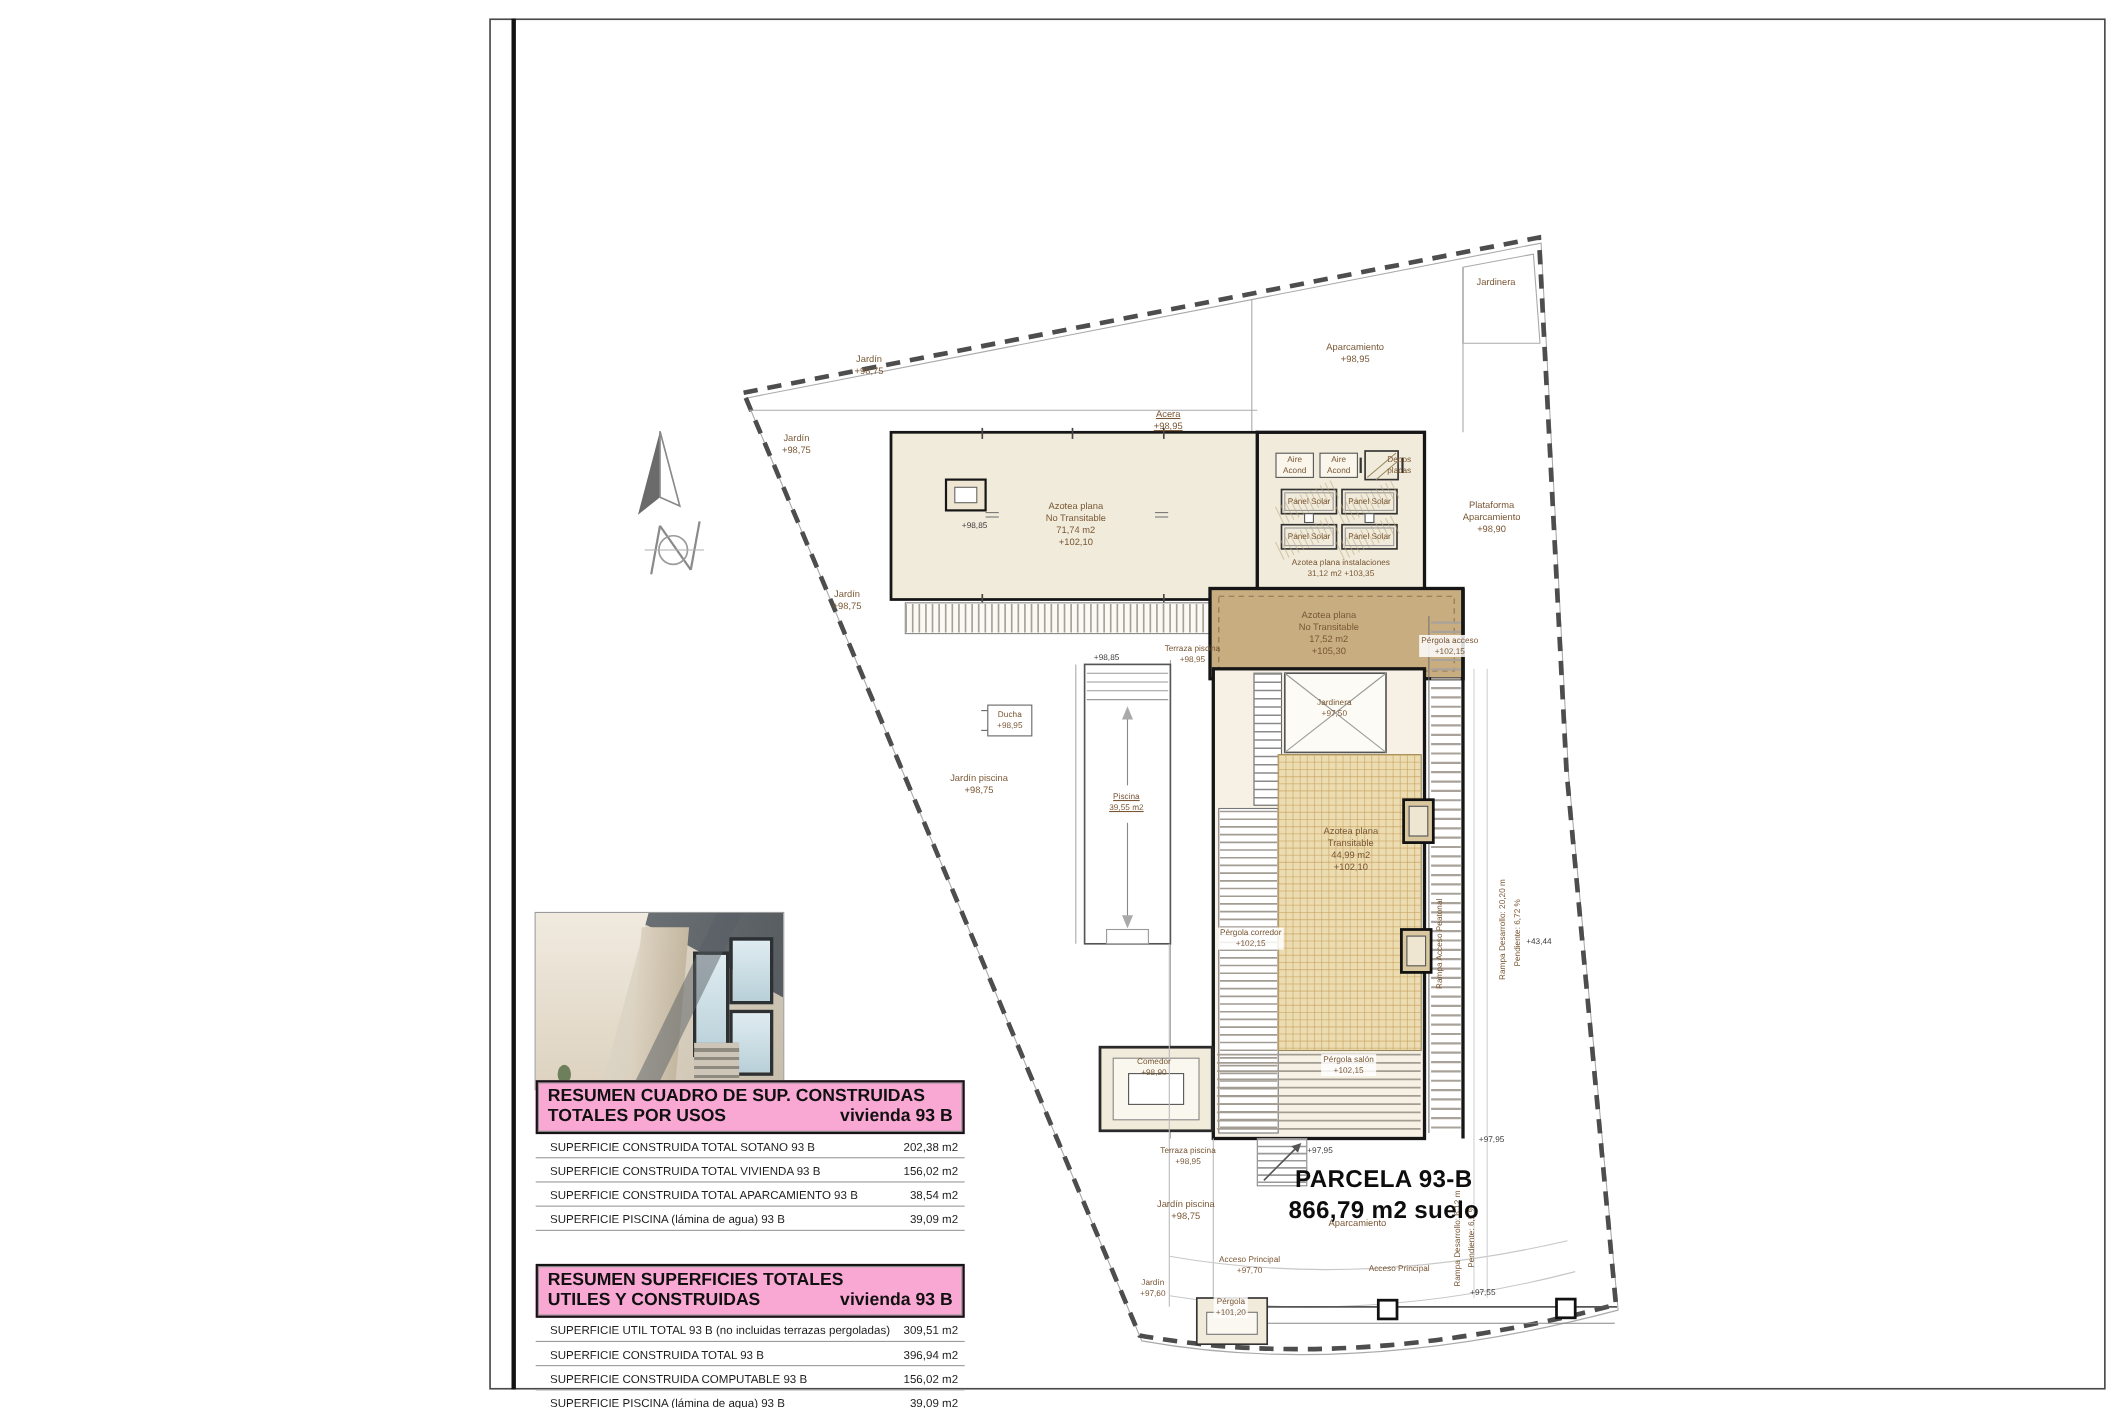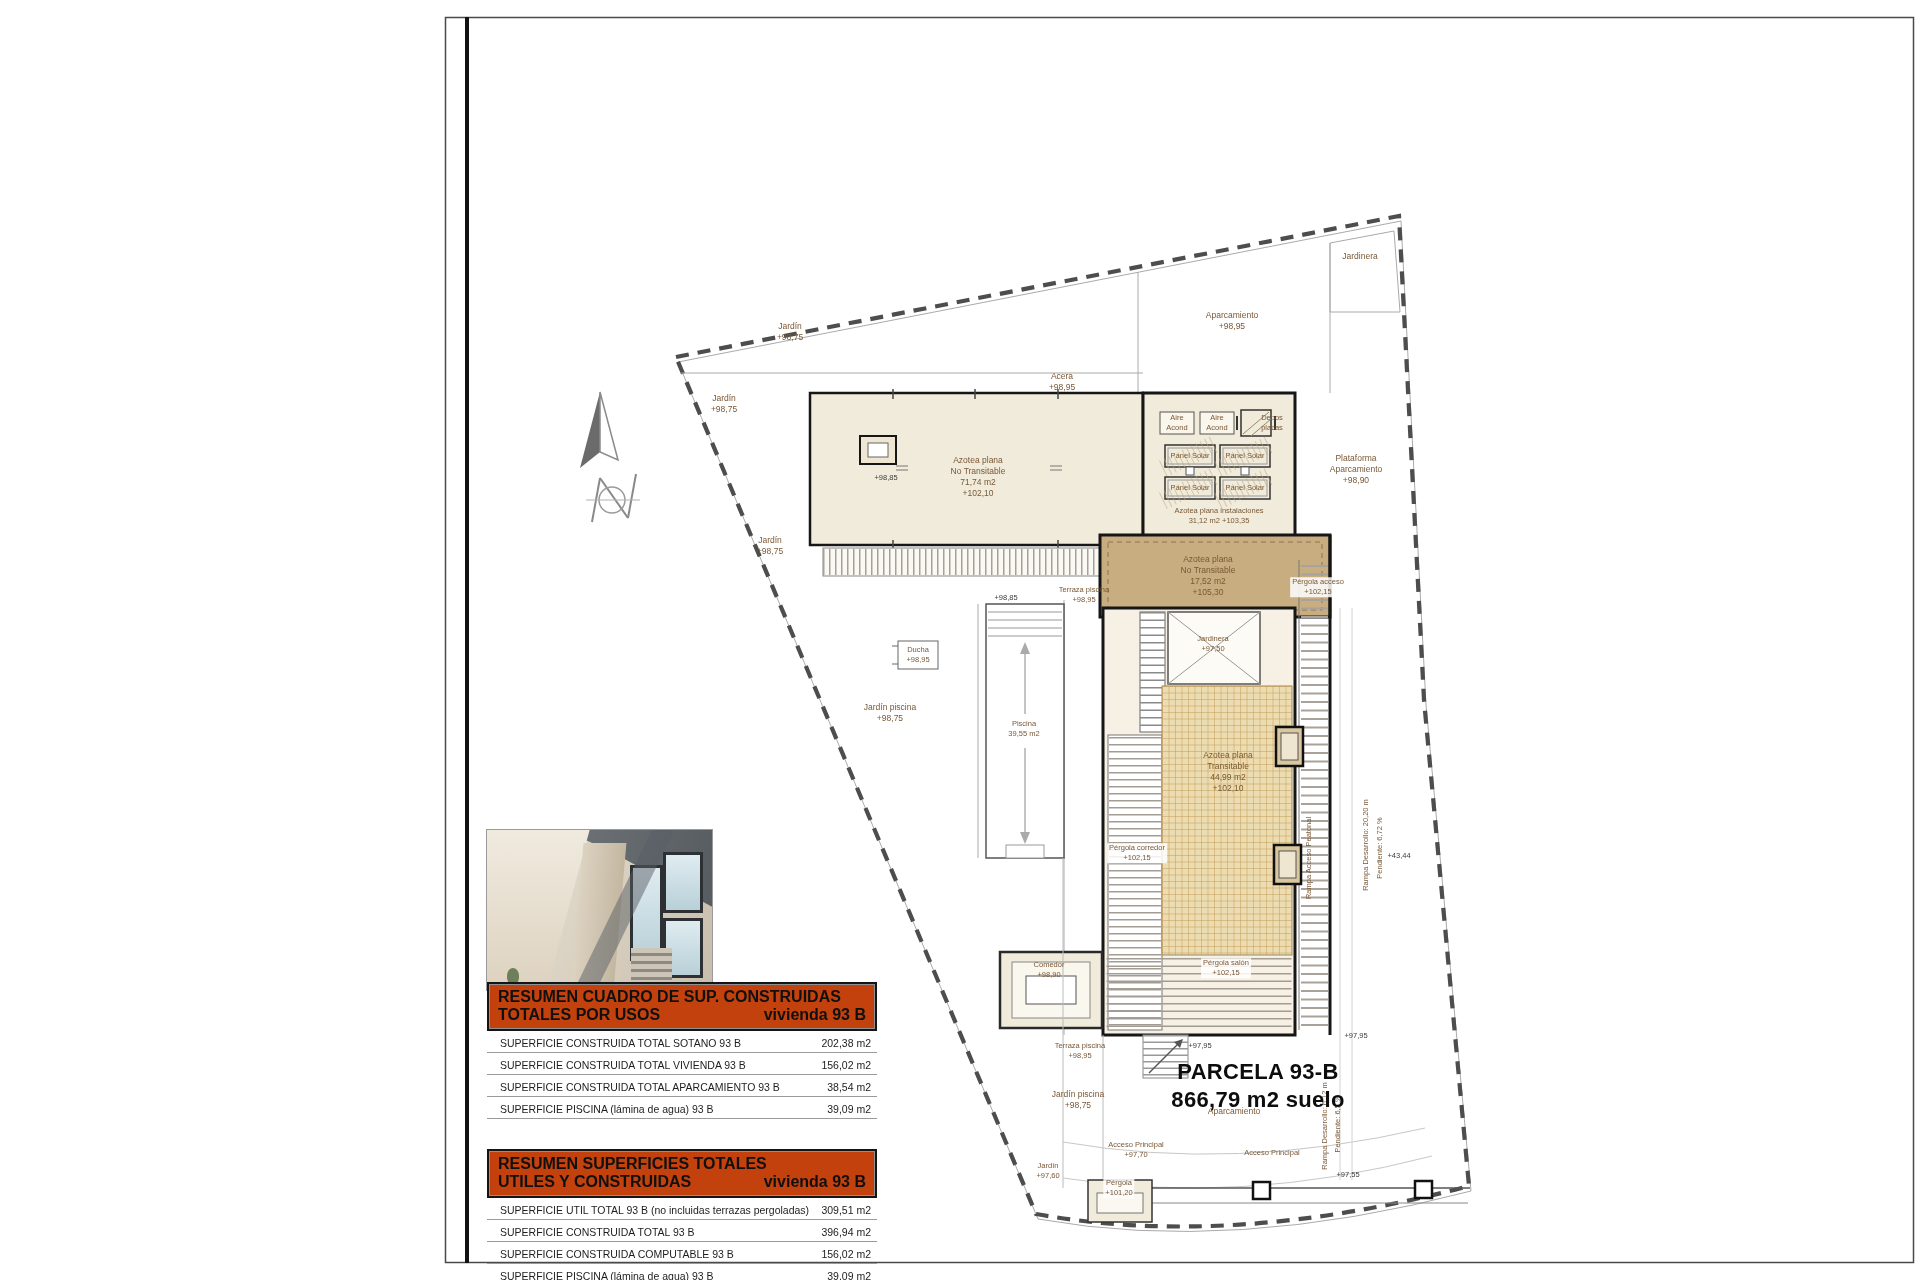--- a/index.html
+++ b/index.html
@@ -21,21 +21,21 @@
 
   .parcel-title{
     position:absolute;left:1150px;top:1058px;width:216px;text-align:center;
     font-weight:bold;font-size:22px;line-height:1.25;color:#0d0d0d;letter-spacing:.3px;
   }
 
   
   .tables{position:absolute;left:487px;top:982px;width:390px;}
   .stable{margin-bottom:30px;}
   .thead{
-    background:#c2410c;border:2.5px solid #141414;box-shadow:inset 0 0 0 1px #8f8f8f;
+    background:#f9a8d4;border:2.5px solid #141414;box-shadow:inset 0 0 0 1px #8f8f8f;
     padding:4px 9px 5px 9px;color:#101010;
   }
   .thead .l1{font-weight:bold;font-size:16px;white-space:nowrap;}
   .thead .l2{display:flex;justify-content:space-between;font-weight:bold;font-size:16px;}
   .trow{
     display:flex;justify-content:space-between;align-items:center;
     border-bottom:1px solid #9a9a9a;padding:6px 6px 3px 13px;
     font-size:10.5px;color:#1d1d1d;
   }
   .tvalue{white-space:nowrap;padding-left:8px;}
@@ -266,21 +266,21 @@
 
     <div class="plan-label" style="left: 790px; top: 332px;">Jardín
 +98,75</div>
 
     <div class="plan-label" style="left: 724px; top: 404px;">Jardín
 +98,75</div>
 
     <div class="plan-label" style="left: 770px; top: 546px;">Jardín
 +98,75</div>
 
-    <div class="plan-label" style="left: 1062px; top: 382px;">Acera
+    <div class="plan-label" style="left: 1062px; top: 382px; text-decoration: underline;">Acera
 +98,95</div>
 
     <div class="plan-label dark tiny" style="left: 886px; top: 478px;">+98,85</div>
 
     <div class="plan-label" style="left: 978px; top: 477px;">Azotea plana
 No Transitable
 71,74 m2
 +102,10</div>
 
     <div class="plan-label tiny" style="left: 1177px; top: 423px;">Aire
@@ -322,21 +322,21 @@
 
     <div class="plan-label tiny" style="left: 918px; top: 655px;">Ducha
 +98,95</div>
 
     <div class="plan-label tiny" style="left: 1213px; top: 644px;">Jardinera
 +97,50</div>
 
     <div class="plan-label" style="left: 890px; top: 713px;">Jardín piscina
 +98,75</div>
 
-    <div class="plan-label tiny" style="left: 1024px; top: 729px;">Piscina
+    <div class="plan-label tiny" style="left: 1024px; top: 729px; text-decoration: underline;">Piscina
 39,55 m2</div>
 
     <div class="plan-label" style="left: 1228px; top: 772px;">Azotea plana
 Transitable
 44,99 m2
 +102,10</div>
 
     <div class="plan-label tiny chip" style="left: 1137px; top: 853px;">Pérgola corredor
 +102,15</div>
 

